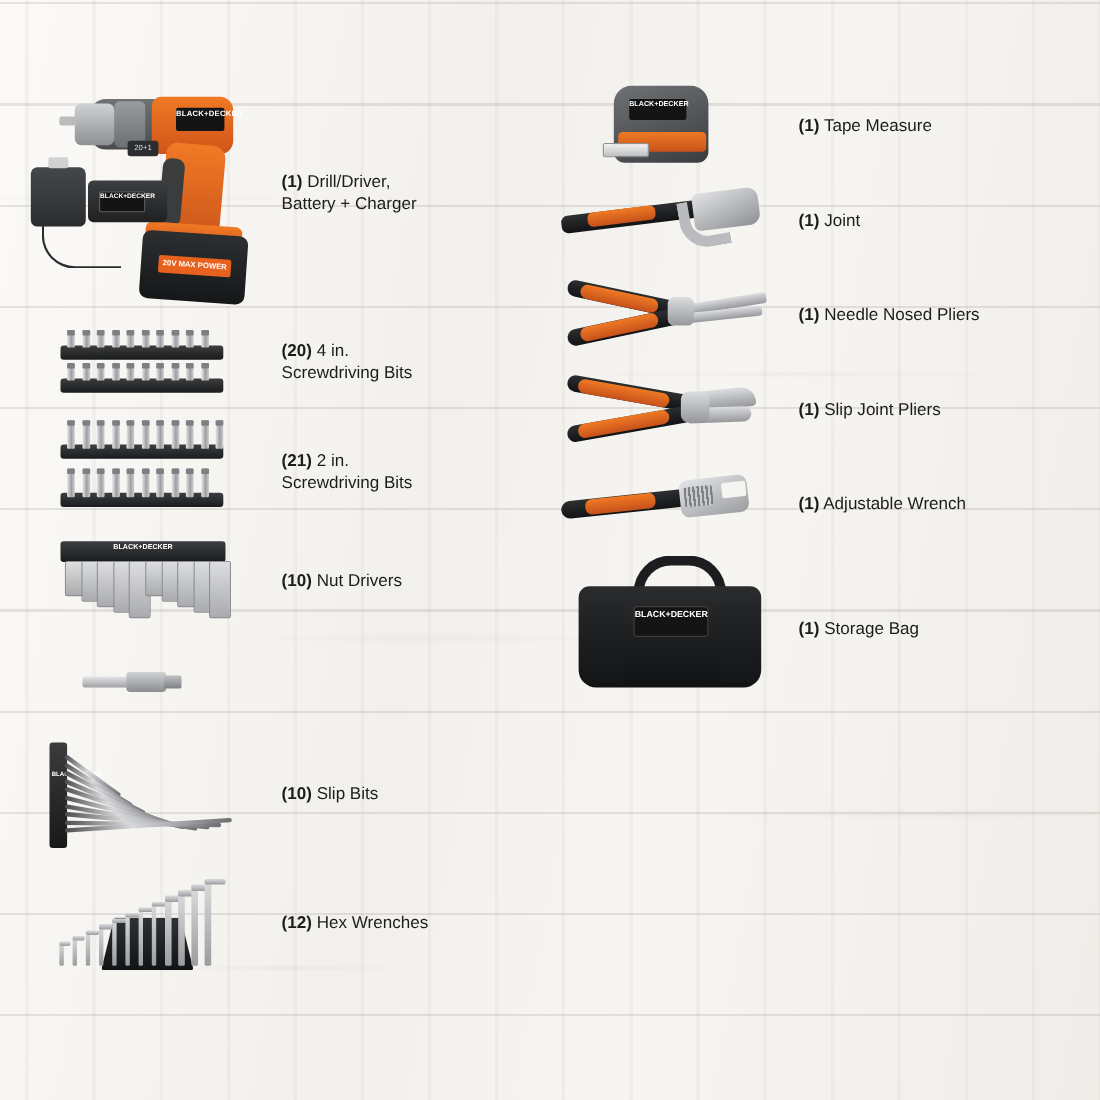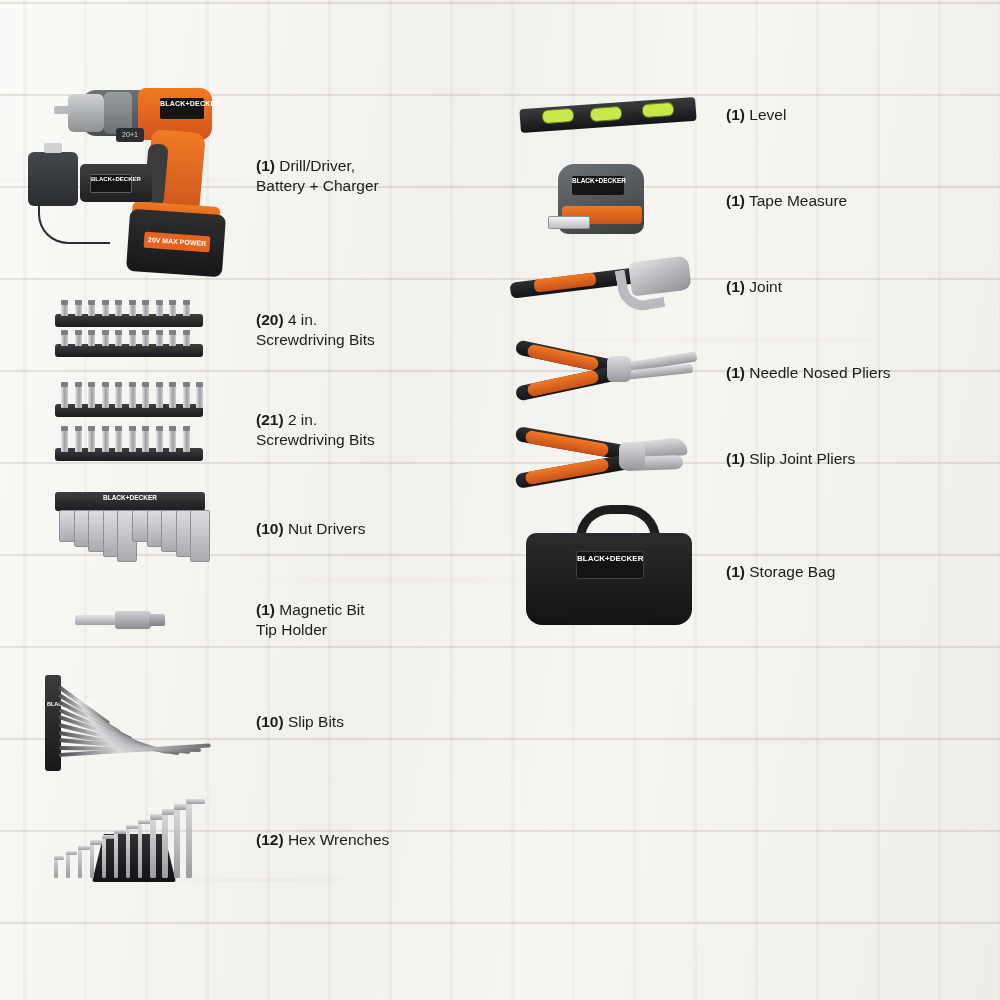--- a/index.html
+++ b/index.html
@@ -545,25 +545,20 @@
       </div>
     </div>
 
     <div class="row" style="height:84px;">
       <div class="art">
         <div class="magholder">
           <div class="shaft"></div>
           <div class="sleeve"></div>
           <div class="tip"></div>
         </div>
-      </div>
-      <div class="label">
-        <span class="ln"><b>(1)</b>
-        <span>Magnetic Bit</span></span>
-        <span class="ln">Tip Holder</span>
       </div>
     </div>
 
     <div class="row" style="height:120px;">
       <div class="art">
         <div class="drillbits" id="drillbits">
           <div class="rack">
             <span>BLACK+DECKER</span>
           </div>
         <div class="dbit" style="top: 18px; width: 62px; transform: rotate(36deg);"></div>
@@ -616,34 +611,20 @@
       </div>
       <div class="label">
         <span class="ln"><b>(12)</b>
         <span>Hex Wrenches</span></span>
       </div>
     </div>
   </div>
 
   <div class="col col-right">
 
-    <div class="row" style="height:86px;">
-      <div class="art">
-        <div class="level">
-          <div class="bar"></div>
-          <div class="vial" style="left:22px;"></div>
-          <div class="vial" style="left:70px;top:12px;"></div>
-          <div class="vial" style="left:122px;top:8px;"></div>
-        </div>
-      </div>
-      <div class="label">
-        <span class="ln"><b>(1)</b>
-        <span>Level</span></span>
-      </div>
-    </div>
 
     <div class="row" style="height:86px;">
       <div class="art">
         <div class="tape">
           <div class="case"></div>
           <div class="logo">BLACK+DECKER</div>
           <div class="orange"></div>
           <div class="blade"></div>
         </div>
       </div>
@@ -698,20 +679,35 @@
           <div class="pl-jaw" style="left:110px;top:34px;width:58px;height:14px;transform:rotate(-2deg);border-radius:4px 12px 12px 4px;"></div>
           <div class="pl-jaw" style="left:104px;top:20px;width:26px;height:28px;border-radius:7px;"></div>
         </div>
       </div>
       <div class="label">
         <span class="ln"><b>(1)</b>
         <span>Slip Joint Pliers</span></span>
       </div>
     </div>
 
+    <div class="row" style="height:86px;">
+      <div class="art">
+        <div class="wrench">
+          <div class="handle"></div>
+          <div class="grip"></div>
+          <div class="head"></div>
+          <div class="headCut"></div>
+          <div class="knurl"></div>
+        </div>
+      </div>
+      <div class="label">
+        <span class="ln"><b>(1)</b>
+        <span>Adjustable Wrench</span></span>
+      </div>
+    </div>
 
 
     <div class="row" style="height:140px;">
       <div class="art">
         <div class="bag">
           <div class="handle"></div>
           <div class="body"></div>
           <div class="pocketL"></div>
           <div class="pocketR"></div>
           <div class="logo">BLACK+DECKER</div>

